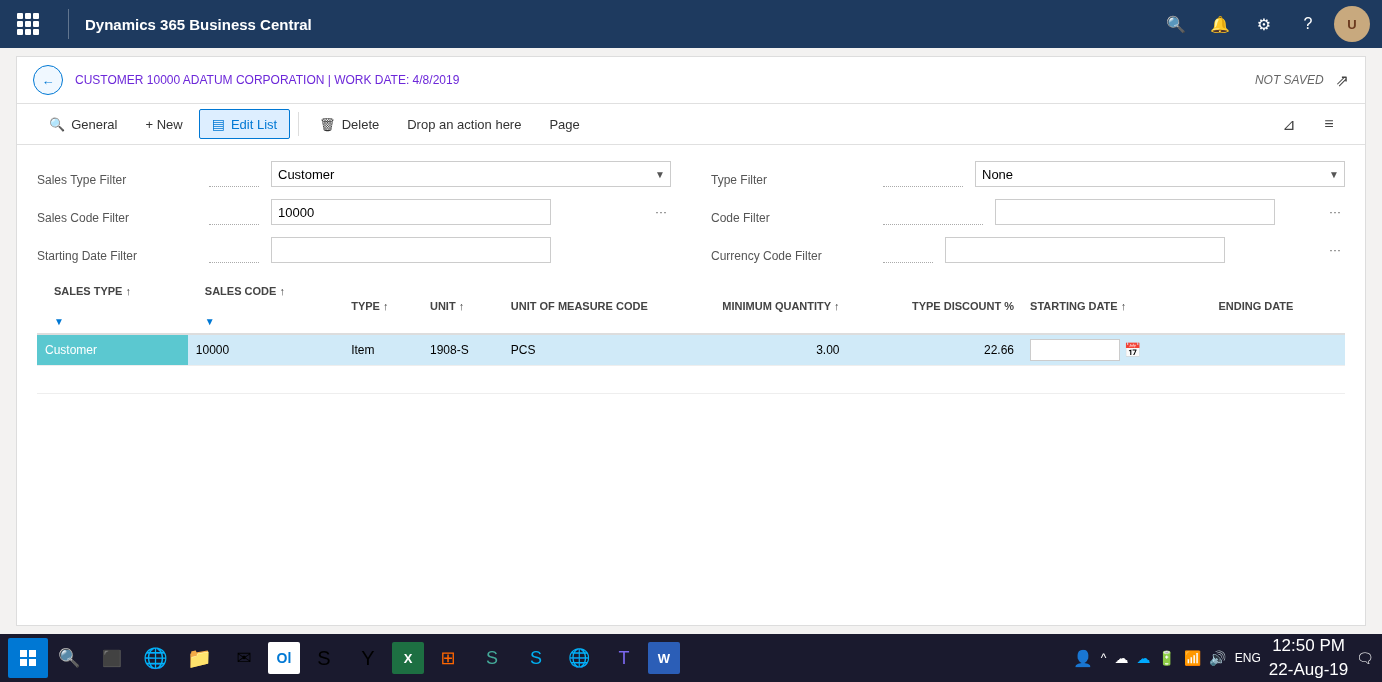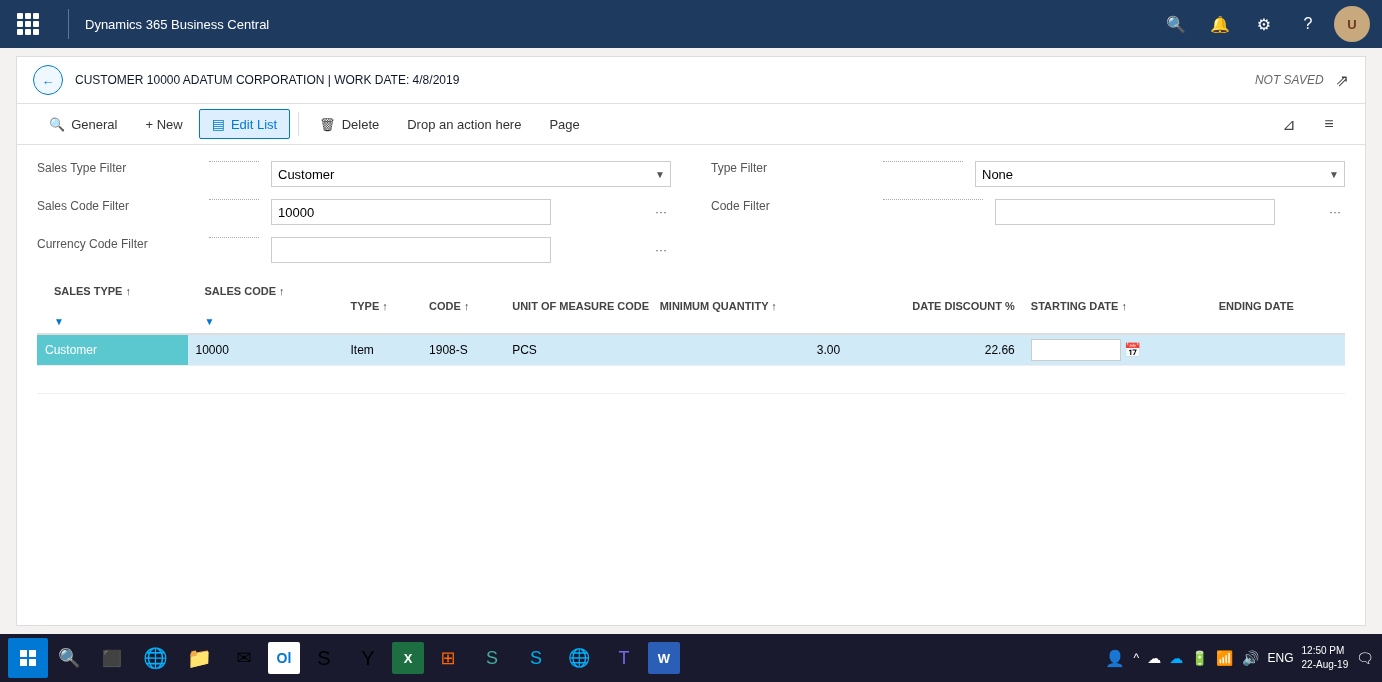--- a/index.html
+++ b/index.html
@@ -7,21 +7,21 @@
 
     
     .topbar {
       display: flex; align-items: center; background: #1e3a5f; height: 48px; padding: 0 12px;
       color: white;
     }
     .topbar-waffle { width: 32px; height: 32px; display: flex; align-items: center; justify-content: center; cursor: pointer; margin-right: 8px; }
     .topbar-logo { display: flex; align-items: center; gap: 8px; font-size: 15px; font-weight: 600; color: white; margin-right: 0; }
     .topbar-logo svg { width: 28px; height: 28px; }
     .topbar-divider { width: 1px; height: 30px; background: rgba(255,255,255,0.3); margin: 0 16px; }
-    .topbar-app-name { font-size: 13px; color: white; font-weight: 400; }
+    .topbar-app-name { font-size: 15px; color: white; font-weight: 700; }
     .topbar-spacer { flex: 1; }
     .topbar-icons { display: flex; align-items: center; gap: 8px; }
     .topbar-icon { width: 36px; height: 36px; display: flex; align-items: center; justify-content: center; cursor: pointer; color: white; font-size: 16px; }
     .topbar-avatar { width: 36px; height: 36px; border-radius: 50%; overflow: hidden; cursor: pointer; }
 
     
     .page-container {
       background: white;
       margin: 8px 16px;
       height: calc(100% - 112px);
@@ -33,21 +33,21 @@
     
     .breadcrumb-bar {
       display: flex; align-items: center; padding: 8px 16px; border-bottom: 1px solid #e0e0e0;
       background: white;
     }
     .back-btn {
       width: 30px; height: 30px; border-radius: 50%; border: 1px solid #0078d4;
       display: flex; align-items: center; justify-content: center; cursor: pointer; color: #0078d4;
       background: #f0f8ff; margin-right: 12px;
     }
-    .breadcrumb-text { font-size: 12px; color: #0f172a; flex: 1; }
+    .breadcrumb-text { font-size: 12px; color: #6d28d9; flex: 1; }
     .not-saved { font-size: 12px; color: #666; font-style: italic; margin-right: 12px; }
     .expand-icon { font-size: 16px; color: #444; cursor: pointer; }
 
     
     .page-title {
       font-size: 28px; font-weight: 300; color: #1e1e1e; padding: 16px 20px 8px 20px;
     }
 
     
     .toolbar {
@@ -61,21 +61,21 @@
     .toolbar-separator { width: 1px; height: 24px; background: #ddd; margin: 0 4px; }
     .toolbar-spacer { flex: 1; }
     .toolbar-right { display: flex; align-items: center; gap: 8px; }
     .toolbar-icon-btn { width: 32px; height: 32px; display: flex; align-items: center; justify-content: center; cursor: pointer; color: #444; font-size: 16px; }
 
     
     .general-section { padding: 16px 20px; }
     .section-title { font-size: 14px; font-weight: 600; color: #1e1e1e; margin-bottom: 16px; border-bottom: 1px solid #ddd; padding-bottom: 6px; }
 
     .fields-grid { display: grid; grid-template-columns: 1fr 1fr; gap: 12px 40px; }
-    .field-row { display: flex; align-items: flex-start; gap: 8px; }
+    .field-row { display: flex; align-items: flex-end; gap: 8px; }
     .field-label { font-size: 12px; color: #555; min-width: 160px; flex-shrink: 0; }
     .field-dots { flex: 1; border-bottom: 1px dotted #aaa; margin: 0 4px; min-width: 20px; max-width: 60px; }
     .select-wrapper { flex: 1; position: relative; min-width: 0; }
     .select-wrapper select { width: 100%; height: 26px; border: 1px solid #ccc; padding: 0 24px 0 6px; font-size: 13px; background: white; appearance: none; cursor: pointer; }
     .select-arrow { position: absolute; right: 6px; top: 50%; transform: translateY(-50%); pointer-events: none; font-size: 10px; color: #555; }
     .field-input-with-dots { flex: 1; position: relative; }
     .field-input-with-dots input { width: 100%; height: 26px; border: 1px solid #ccc; padding: 0 24px 0 6px; font-size: 13px; }
     .dots-icon { position: absolute; right: 4px; top: 50%; transform: translateY(-50%); font-size: 12px; color: #555; cursor: pointer; }
 
     
@@ -100,21 +100,21 @@
     .taskbar {
       position: fixed; bottom: 0; left: 0; right: 0; height: 48px;
       background: #1a1a2e; display: flex; align-items: center; padding: 0 8px; gap: 4px;
       z-index: 100;
     }
     .taskbar-start { width: 40px; height: 40px; display: flex; align-items: center; justify-content: center; cursor: pointer; }
     .taskbar-search { width: 36px; height: 36px; display: flex; align-items: center; justify-content: center; cursor: pointer; color: white; }
     .taskbar-item { width: 40px; height: 40px; display: flex; align-items: center; justify-content: center; cursor: pointer; }
     .taskbar-spacer { flex: 1; }
     .taskbar-sys { display: flex; align-items: center; gap: 8px; color: white; font-size: 12px; }
-    .taskbar-time { text-align: left; color: white; font-size: 10px; line-height: 1.4; }
+    .taskbar-time { text-align: center; color: white; font-size: 17px; line-height: 1.4; }
 
     .waffle-grid { display: grid; grid-template-columns: repeat(3,6px); gap: 2px; }
     .waffle-dot { width: 6px; height: 6px; background: white; border-radius: 1px; }
   </style>
 </head>
 <body>
 
 <div class="topbar">
   <div class="topbar-waffle">
     <div class="waffle-grid">
@@ -223,20 +223,25 @@
 
       <div class="field-row">
         <span class="field-label">Code Filter</span>
         <div class="field-dots" style="border-bottom: 1px dotted #aaa; flex:1; max-width:100px;"></div>
         <div class="field-input-with-dots">
           <input type="text" value="" style="width: 280px; height: 26px; border: 1px solid rgb(204, 204, 204); padding: 0px 24px 0px 6px; font-size: 13px;">
           <span class="dots-icon">···</span>
         </div>
       </div>
 
+      <div class="field-row">
+        <span class="field-label">Starting Date Filter</span>
+        <div class="field-dots" style="border-bottom: 1px dotted #aaa; flex:1; max-width:50px;"></div>
+        <input type="text" value="" style="width: 280px; height: 26px; border: 1px solid rgb(204, 204, 204); padding: 0px 6px; font-size: 13px;">
+      </div>
 
       <div class="field-row">
         <span class="field-label">Currency Code Filter</span>
         <div class="field-dots" style="border-bottom: 1px dotted #aaa; flex:1; max-width:50px;"></div>
         <div class="field-input-with-dots">
           <input type="text" value="" style="width: 280px; height: 26px; border: 1px solid rgb(204, 204, 204); padding: 0px 24px 0px 6px; font-size: 13px;">
           <span class="dots-icon">···</span>
         </div>
       </div>
     </div>
@@ -256,24 +261,24 @@
           </th>
           <th>
             <div class="col-header-inner">
               <div class="col-header-top">
                   <span>SALES CODE ↑</span>
                 </div>
               <div><span class="filter-icon">▼</span></div>
             </div>
           </th>
           <th><span>TYPE ↑</span></th>
-          <th><span>CODE ↑</span></th>
+          <th><span>UNIT ↑</span></th>
           <th style="max-width:100px;"><span>UNIT OF MEASURE CODE ↑</span></th>
-          <th style="text-align:left;"><span>MINIMUM QUANTITY ↑</span></th>
-          <th style="text-align:right;"><span>DATE DISCOUNT %</span></th>
+          <th style="text-align:right;"><span>MINIMUM QUANTITY ↑</span></th>
+          <th style="text-align:right;"><span>TYPE DISCOUNT %</span></th>
           <th><span>STARTING DATE ↑</span></th>
           <th><span>ENDING DATE</span></th>
         </tr>
       </thead>
       <tbody>
         <tr class="selected">
           <td style="background:#5bc8d0; color:white; font-weight:500;">Customer</td>
           <td>10000</td>
           <td>Item</td>
           <td>1908-S</td>

